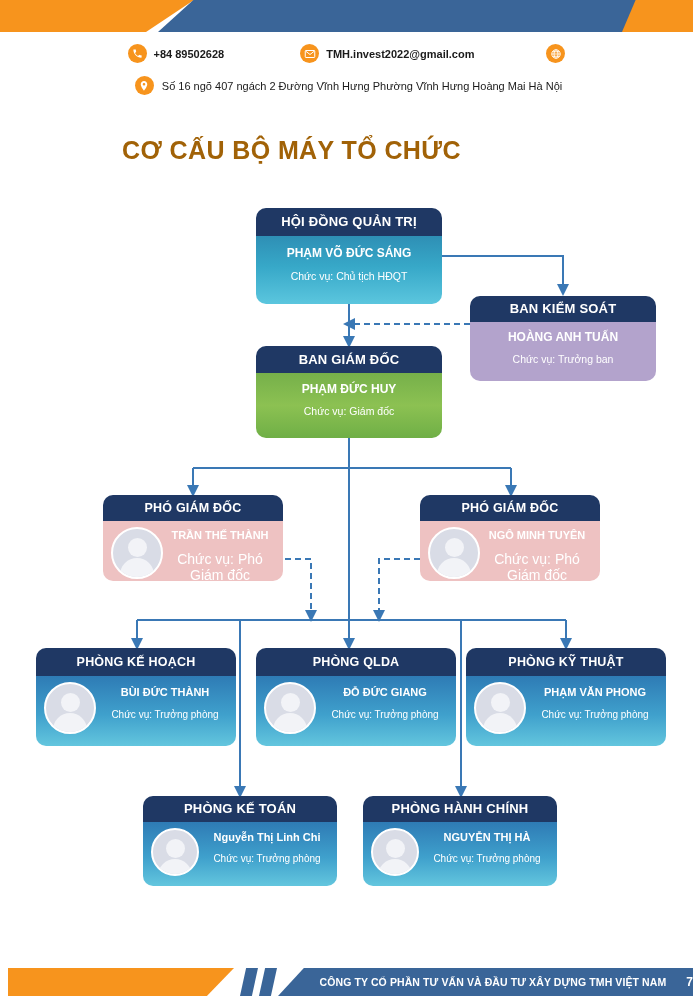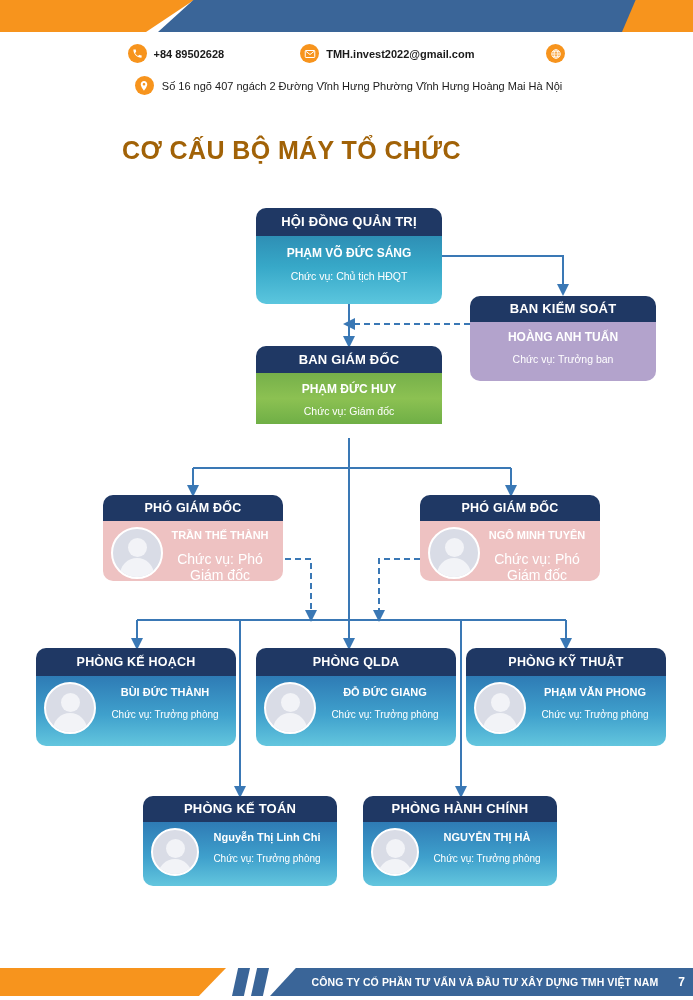--- a/index.html
+++ b/index.html
@@ -75,21 +75,21 @@
   
   #n-bks { left:470px; top:296px; width:186px; height:85px; }
   #n-bks .hd { height:26px; line-height:26px; font-size:13px; }
   #n-bks .bd { height:59px; background:#B3A3CC; }
   #n-bks .nm { position:absolute; left:0; right:0; top:8px; text-align:center; font-size:12px; }
   #n-bks .rl { position:absolute; left:0; right:0; top:31px; text-align:center; font-size:10.5px; }
 
   
   #n-bgd { left:256px; top:346px; width:186px; height:92px; }
   #n-bgd .hd { height:27px; line-height:27px; font-size:13px; }
-  #n-bgd .bd { height:51px; background:linear-gradient(180deg,#76B04A 0%,#8CC152 50%,#6FAF46 100%); }
+  #n-bgd .bd { height:65px; background:linear-gradient(180deg,#76B04A 0%,#8CC152 50%,#6FAF46 100%); }
   #n-bgd .nm { position:absolute; left:0; right:0; top:9px; text-align:center; font-size:12px; }
   #n-bgd .rl { position:absolute; left:0; right:0; top:32px; text-align:center; font-size:10.5px; }
 
   
   .deputy { width:180px; height:86px; }
   .deputy .hd { height:26px; line-height:26px; font-size:12.5px; }
   .deputy .bd { height:60px; background:#EEC2C2; }
   #n-pgd1 { left:103px; top:495px; }
   #n-pgd2 { left:420px; top:495px; }
   .deputy .nm { position:absolute; left:58px; right:4px; top:8px; text-align:center; font-size:11px; }
@@ -125,21 +125,21 @@
     margin-left:-9.5px; border-radius:50%; background:#F2F3F7;
   }
   .avatar .body {
     position:absolute; left:50%; top:29px; width:34px; height:26px;
     margin-left:-17px; border-radius:17px 17px 0 0; background:#F2F3F7;
   }
   .dept .avatar, .deputy .avatar { left:8px; top:6px; }
   .dept2 .avatar { width:48px; height:48px; left:8px; top:6px; }
 
   
-  .footer { position:absolute; left:4px; bottom:0; width:571px; height:42px; }
+  .footer { position:absolute; left:12px; bottom:0; width:571px; height:42px; }
   .f-orange {
     position:absolute; left:-4px; bottom:4px; width:226px; height:28px;
     background:#F7941D;
     clip-path: polygon(0 0, 100% 0, 88% 100%, 0% 100%);
   }
   .f-slash1 {
     position:absolute; left:228px; bottom:4px; width:18px; height:28px;
     background:#3A6598; clip-path: polygon(34% 0, 100% 0, 66% 100%, 0% 100%);
   }
   .f-slash2 {

